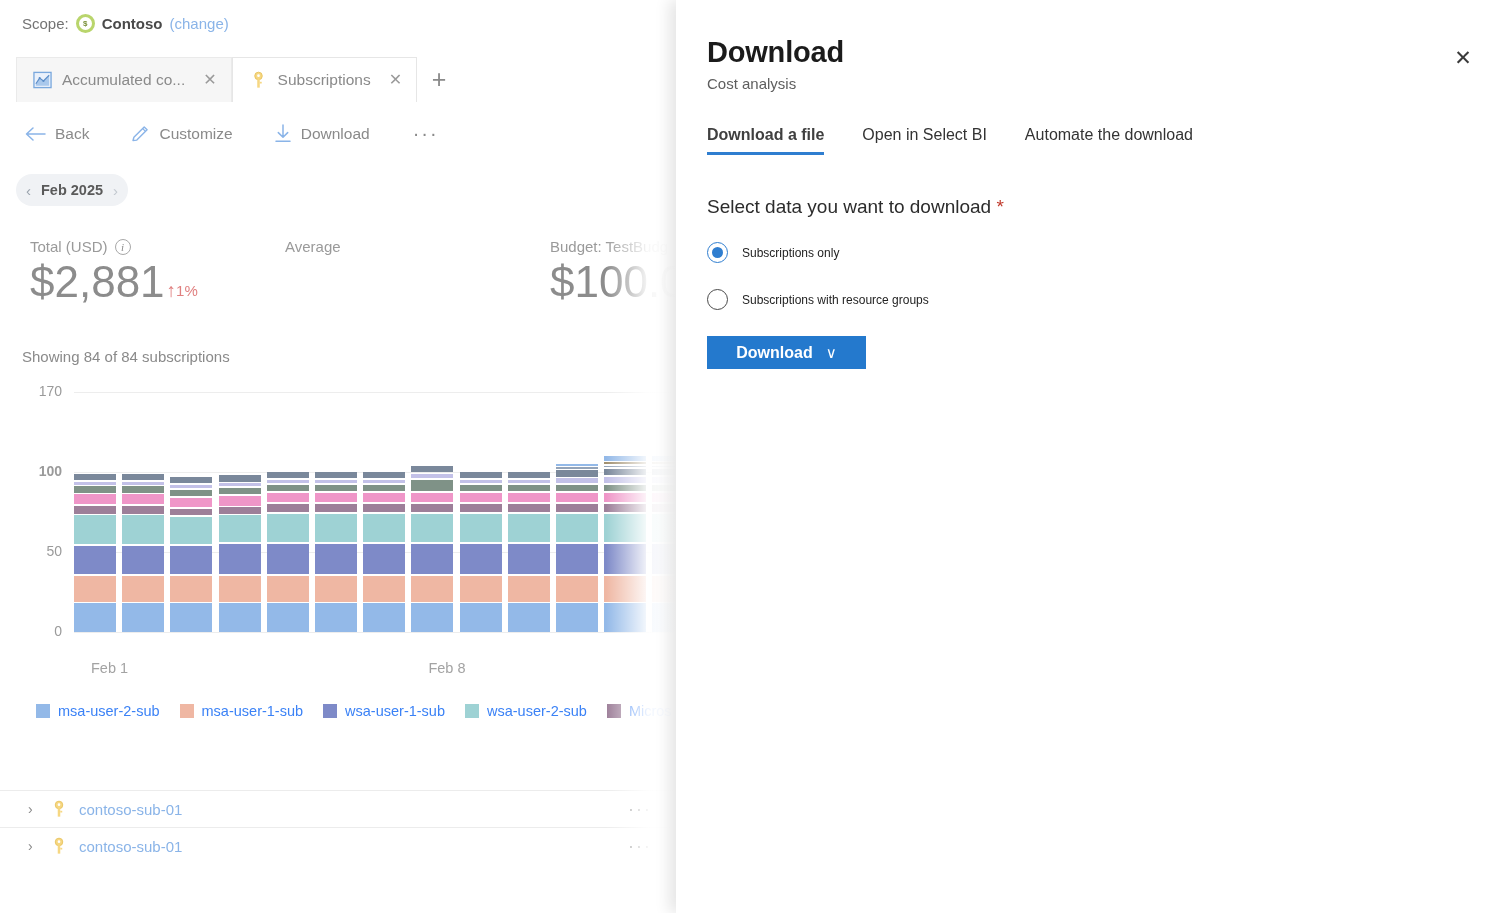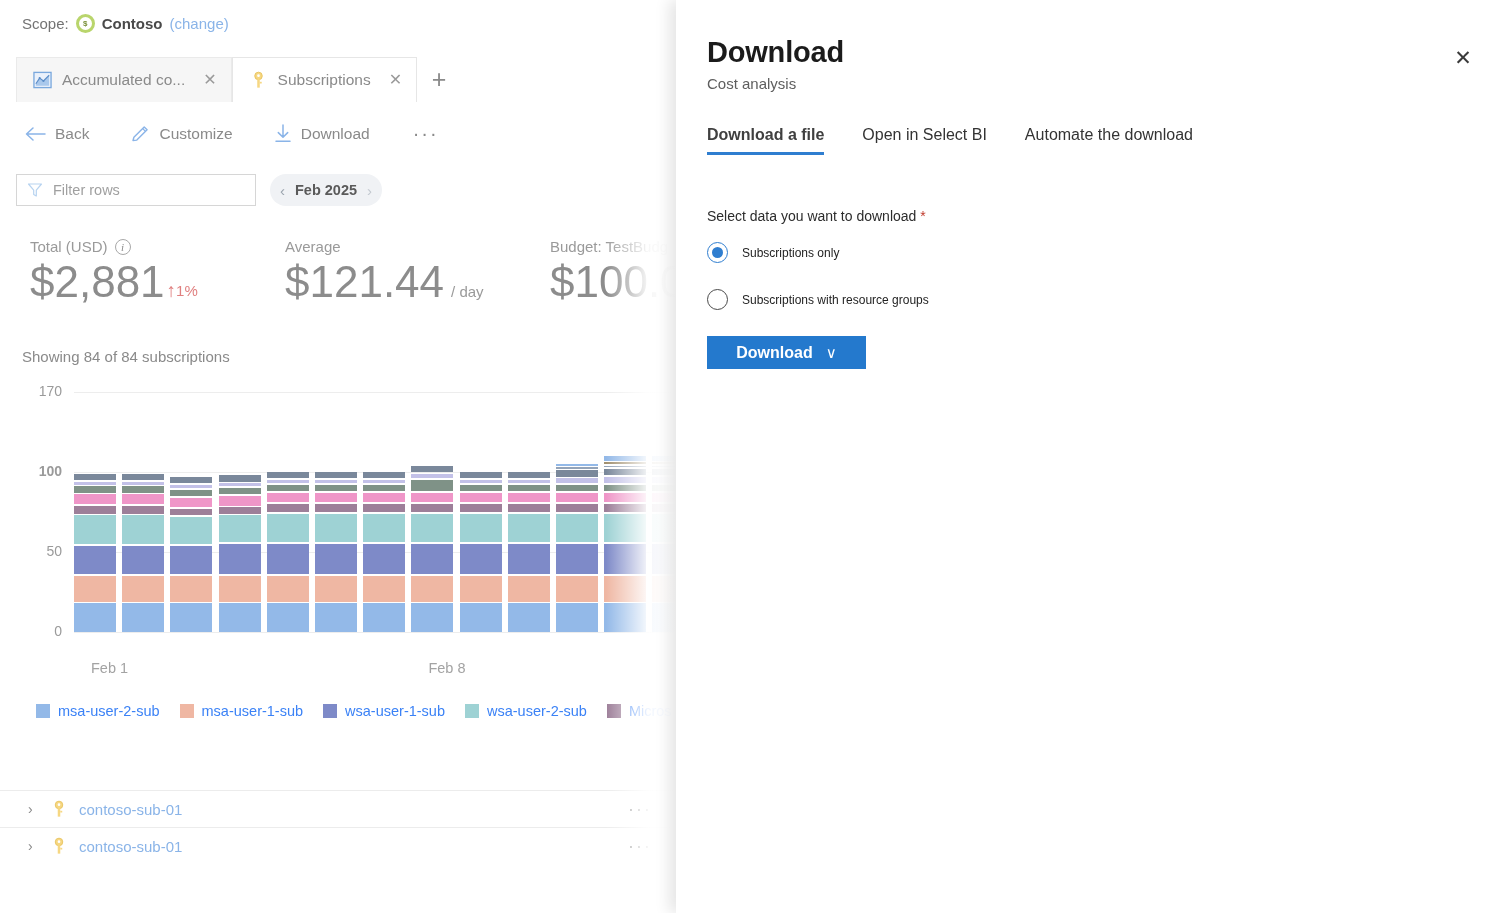--- a/index.html
+++ b/index.html
@@ -150,21 +150,21 @@
   }
   .panel-tabs { position: absolute; left: 31px; top: 126px; display: flex; gap: 0; }
   .ptab {
     font-size: 16px; color: #333; padding: 0 0 11px 0; margin-right: 38px;
     cursor: pointer; position: relative; white-space: nowrap;
   }
   .ptab.active { font-weight: bold; color: #404040; }
   .ptab.active::after {
     content: ''; position: absolute; left: 0; right: 0; bottom: 0; height: 3px; background: #2f7ed0;
   }
-  .panel-fieldlabel { position: absolute; left: 31px; top: 208px; font-size: 14px; color: #2c2c2c; }
+  .panel-fieldlabel { position: absolute; left: 31px; top: 196px; font-size: 19px; color: #2c2c2c; }
   .req { color: #c0392b; }
   .radio-row { position: absolute; left: 31px; display: flex; align-items: center; gap: 14px; cursor: pointer; }
   .radio {
     width: 21px; height: 21px; border-radius: 50%; border: 1.6px solid #4a4a4a;
     display: flex; align-items: center; justify-content: center; flex: none; background:#fff;
   }
   .radio.checked { border-color: #2f7ed0; border-width: 1.6px; }
   .radio.checked::after {
     content: ''; width: 11px; height: 11px; border-radius: 50%; background: #2f7ed0;
   }
@@ -234,26 +234,20 @@
       <div class="cmd">
         <svg width="18" height="20" viewBox="0 0 18 20">
           <path d="M9 1 V13 M4.3 8.6 L9 13.3 L13.7 8.6 M2 17.2 H16" fill="none" stroke="#8ab4e8" stroke-width="1.5" stroke-linecap="round" stroke-linejoin="round"></path>
         </svg>
         <span>Download</span>
       </div>
       <div class="cmd-ellipsis">···</div>
     </div>
 
     <div class="filterrow">
-      <div class="filter-box">
-        <svg width="16" height="16" viewBox="0 0 16 16">
-          <path d="M1.5 2 H14.5 L9.3 8.2 V14 L6.7 12.4 V8.2 Z" fill="none" stroke="#b7d3f0" stroke-width="1.2" stroke-linejoin="round"></path>
-        </svg>
-        <span>Filter rows</span>
-      </div>
       <div class="date-pill">
         <span class="chev">‹</span>
         <span>Feb 2025</span>
         <span class="chev dim">›</span>
       </div>
     </div>
 
     <div class="kpis">
       <div class="kpi" style="width:255px">
         <div class="kpi-label">
@@ -264,24 +258,20 @@
           <span>$2,881</span>
           <span class="kpi-trend">
             <span class="arrow">↑</span>
             <span>1%</span>
           </span>
         </div>
       </div>
       <div class="kpi" style="width:265px">
         <div class="kpi-label">
           <span>Average</span>
-        </div>
-        <div class="kpi-value">
-          <span>$121.44</span>
-          <span class="kpi-suffix">/ day</span>
         </div>
       </div>
       <div class="kpi" style="width:250px">
         <div class="kpi-label">
           <span>Budget: TestBudg</span>
         </div>
         <div class="kpi-value">
           <span>$100.0</span>
         </div>
       </div>

